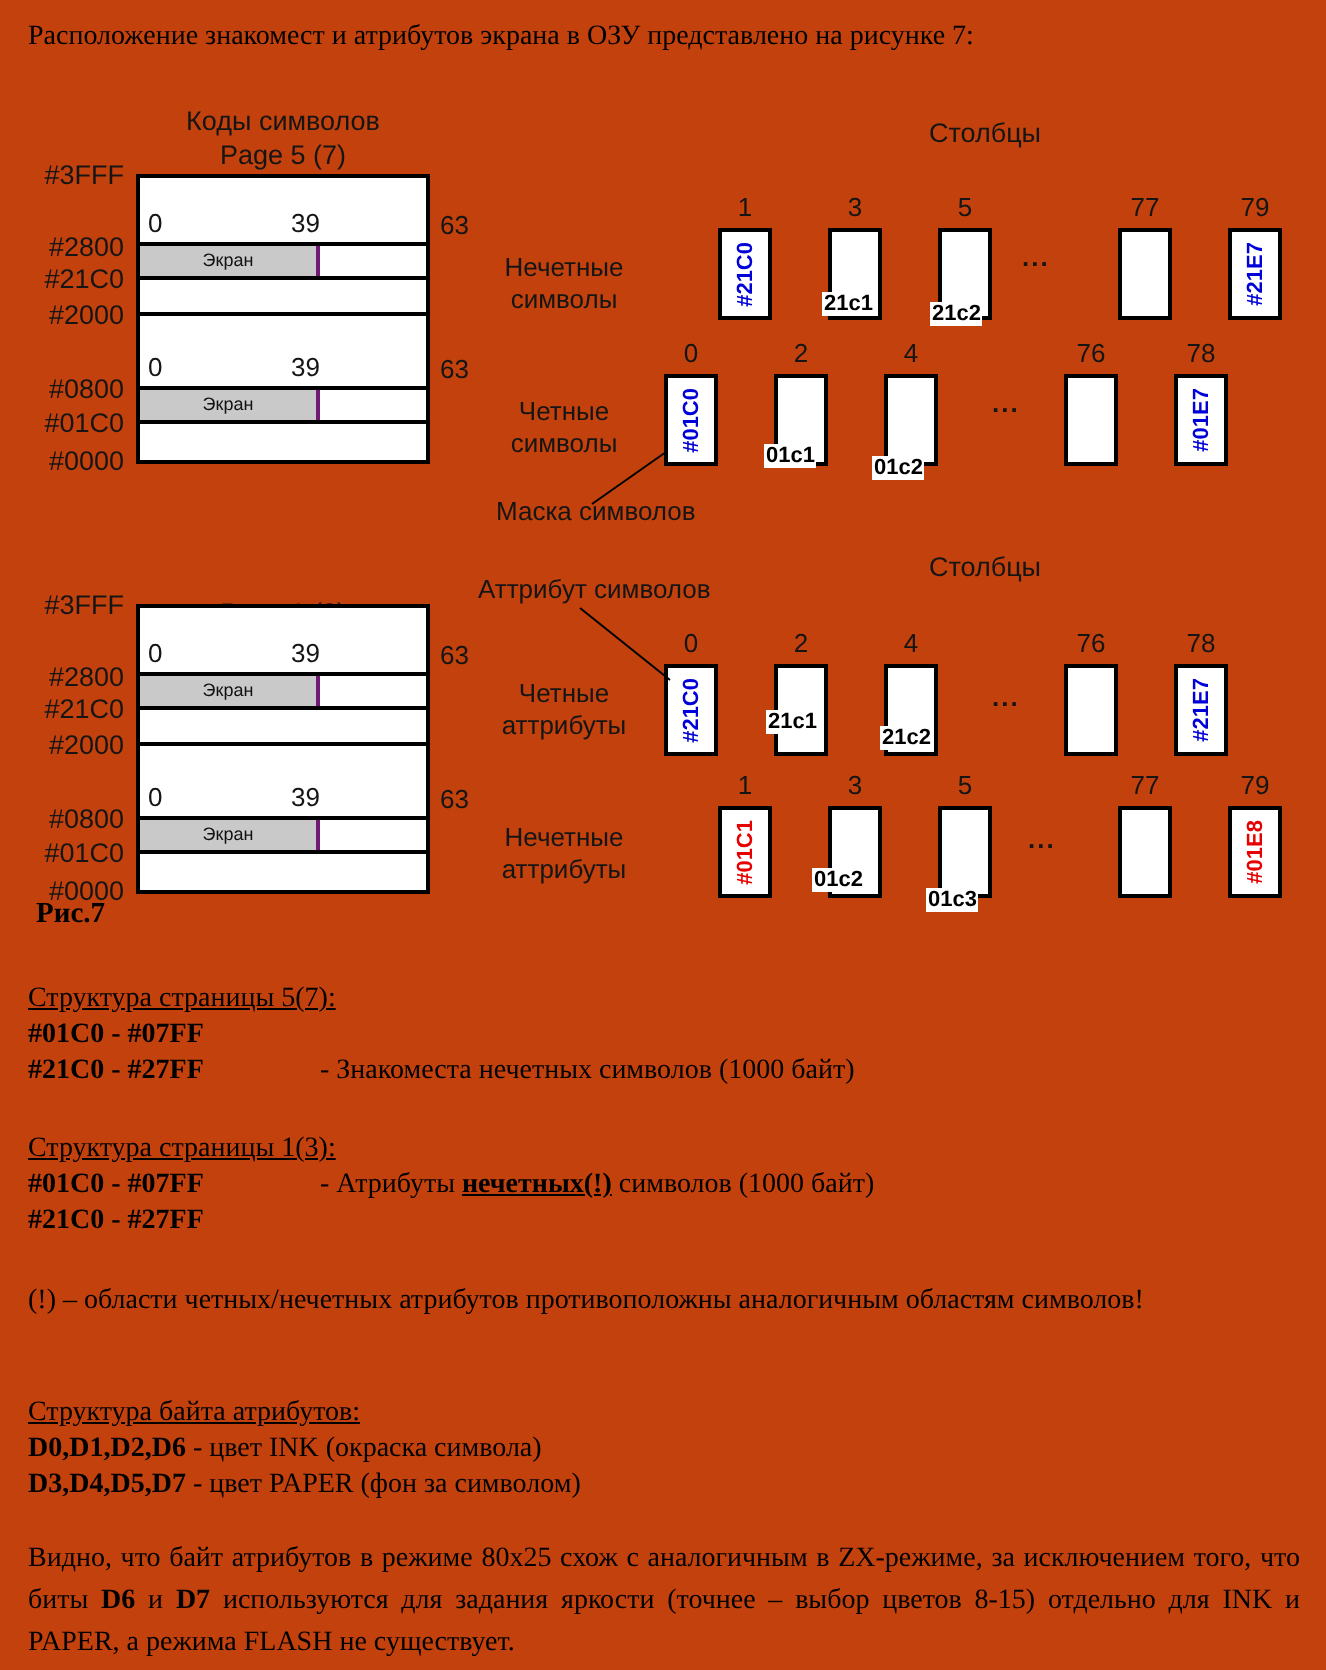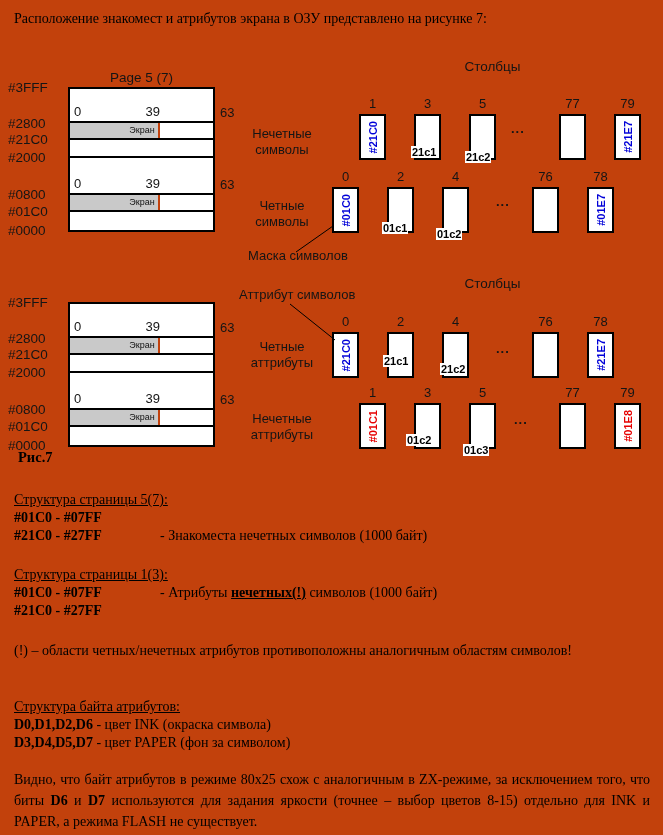--- a/index.html
+++ b/index.html
@@ -7,24 +7,24 @@
   .abs{position:absolute;}
   .sans{font-family:"Liberation Sans",sans-serif;color:#151515;}
   .t{position:absolute;font-family:"Liberation Serif",serif;color:#000;font-size:14px;white-space:nowrap;}
   .hdr{text-decoration:underline;}
   .rng{font-weight:bold;}
   .bu{font-weight:bold;text-decoration:underline;}
   .para{position:absolute;font-family:"Liberation Serif",serif;color:#000;font-size:14px;text-align:justify;}
   .c{text-align:center;}
   .num{font-size:13px;}
   .title{font-size:13.5px;}
-  .addr{font-size:13.5px;width:54px;text-align:left;}
+  .addr{font-size:13.5px;width:54px;text-align:right;}
   .memmap{position:absolute;width:147px;height:145px;border:2px solid #000;background:#fff;box-sizing:border-box;}
   .band{position:absolute;left:0;right:0;height:19px;border-top:2px solid #000;border-bottom:2px solid #000;box-sizing:border-box;}
-  .grey{position:absolute;left:0;top:0;width:90px;height:15px;background:#C9C9C9;border-right:2px solid #c2410c;box-sizing:border-box;padding-left:28px;}
+  .grey{position:absolute;left:0;top:0;width:90px;height:15px;background:#C9C9C9;border-right:2px solid #701a75;box-sizing:border-box;}
   .ekran{display:block;width:88px;text-align:center;line-height:15px;font-size:9px;font-family:"Liberation Sans",sans-serif;color:#111;}
   .hline{position:absolute;left:0;right:0;height:2px;background:#000;}
   .cbox{position:absolute;width:27px;height:46px;border:2px solid #000;background:#fff;box-sizing:border-box;display:flex;align-items:center;justify-content:center;}
   .vtext{writing-mode:vertical-rl;transform:rotate(180deg);font-family:"Liberation Sans",sans-serif;font-weight:bold;font-size:11px;white-space:nowrap;}
   .blue{color:#0000D8;}
   .red{color:#E60000;}
   .colnum{position:absolute;width:27px;text-align:center;font-family:"Liberation Sans",sans-serif;font-size:13px;color:#151515;}
   .sub{position:absolute;background:#fff;font-family:"Liberation Sans",sans-serif;font-weight:bold;font-size:11px;color:#000;padding:0 1px;z-index:5;}
   .dots{position:absolute;font-family:"Liberation Sans",sans-serif;font-weight:bold;font-size:13px;color:#151515;letter-spacing:1px;}
   .side{position:absolute;width:92px;text-align:center;font-family:"Liberation Sans",sans-serif;font-size:13px;color:#151515;line-height:16px;}
@@ -32,20 +32,21 @@
   .ptr{position:absolute;font-family:"Liberation Sans",sans-serif;font-size:13px;color:#151515;white-space:nowrap;}
   svg.overlay{position:absolute;left:0;top:0;pointer-events:none;}
 </style>
 </head>
 <body>
 
 <div id="canvas">
 
   <div class="t" style="left:14px;top:11px;">Расположение знакомест и атрибутов экрана в ОЗУ представлено на рисунке 7:</div>
 
+  <div class="abs sans title c" style="left:33px;top:53px;width:217px;">Коды символов</div>
   <div class="abs sans title c" style="left:33px;top:70px;width:217px;">Page 5 (7)</div>
 
   <div class="abs sans addr" style="left:8px;top:80px;">#3FFF</div>
   <div class="abs sans addr" style="left:8px;top:116px;">#2800</div>
   <div class="abs sans addr" style="left:8px;top:132px;">#21C0</div>
   <div class="abs sans addr" style="left:8px;top:150px;">#2000</div>
   <div class="abs sans addr" style="left:8px;top:187px;">#0800</div>
   <div class="abs sans addr" style="left:8px;top:204px;">#01C0</div>
   <div class="abs sans addr" style="left:8px;top:223px;">#0000</div>
 

